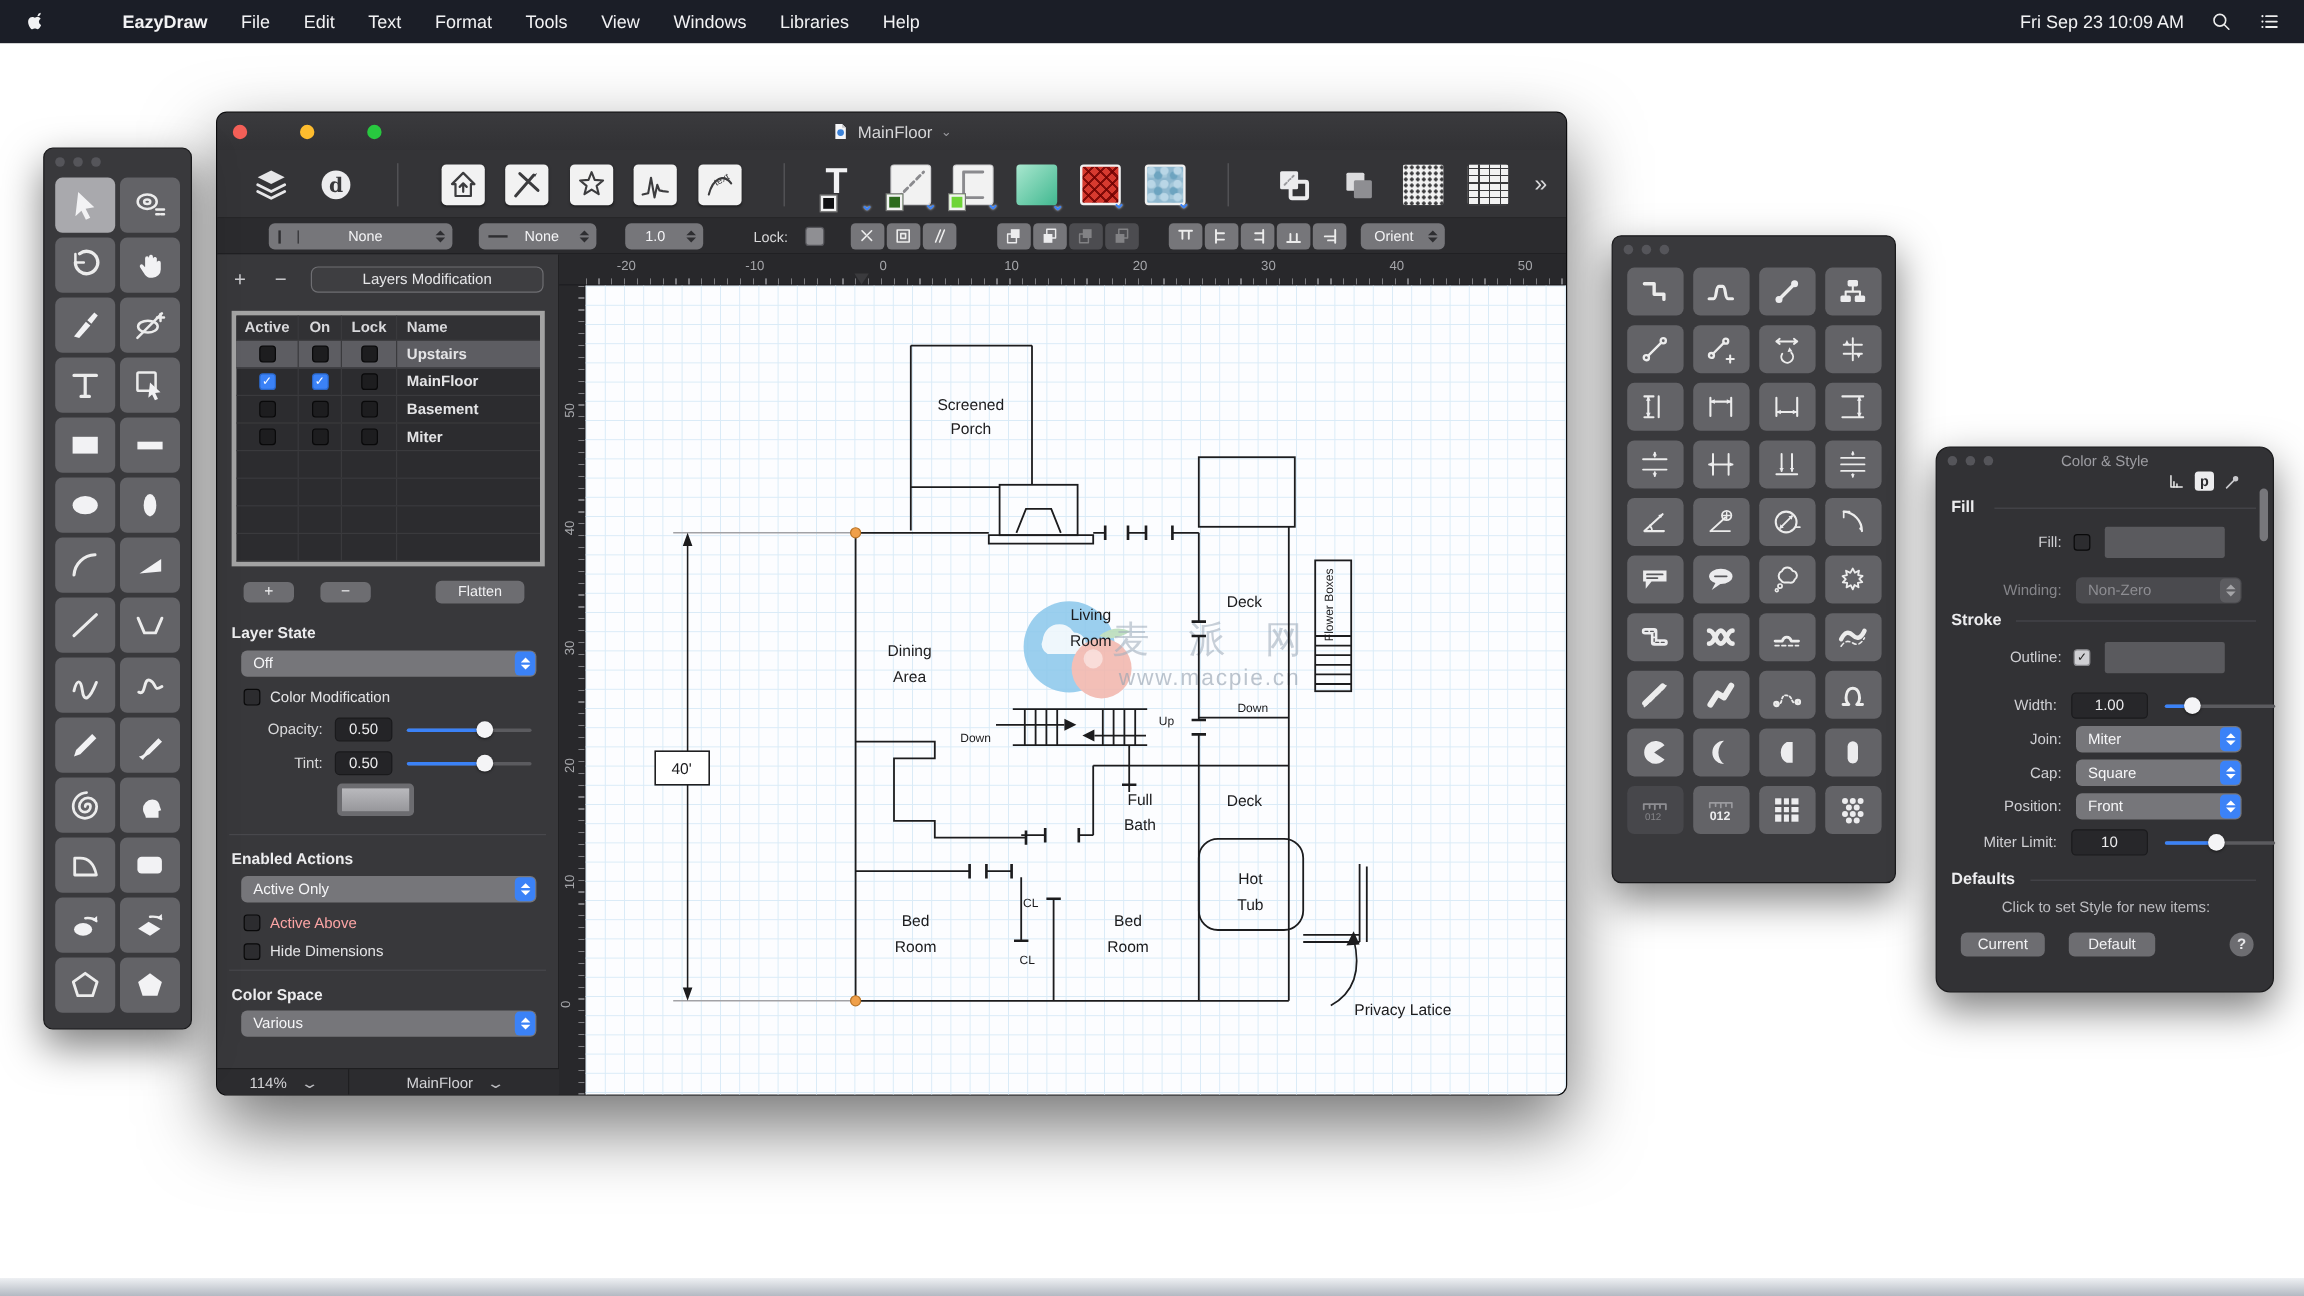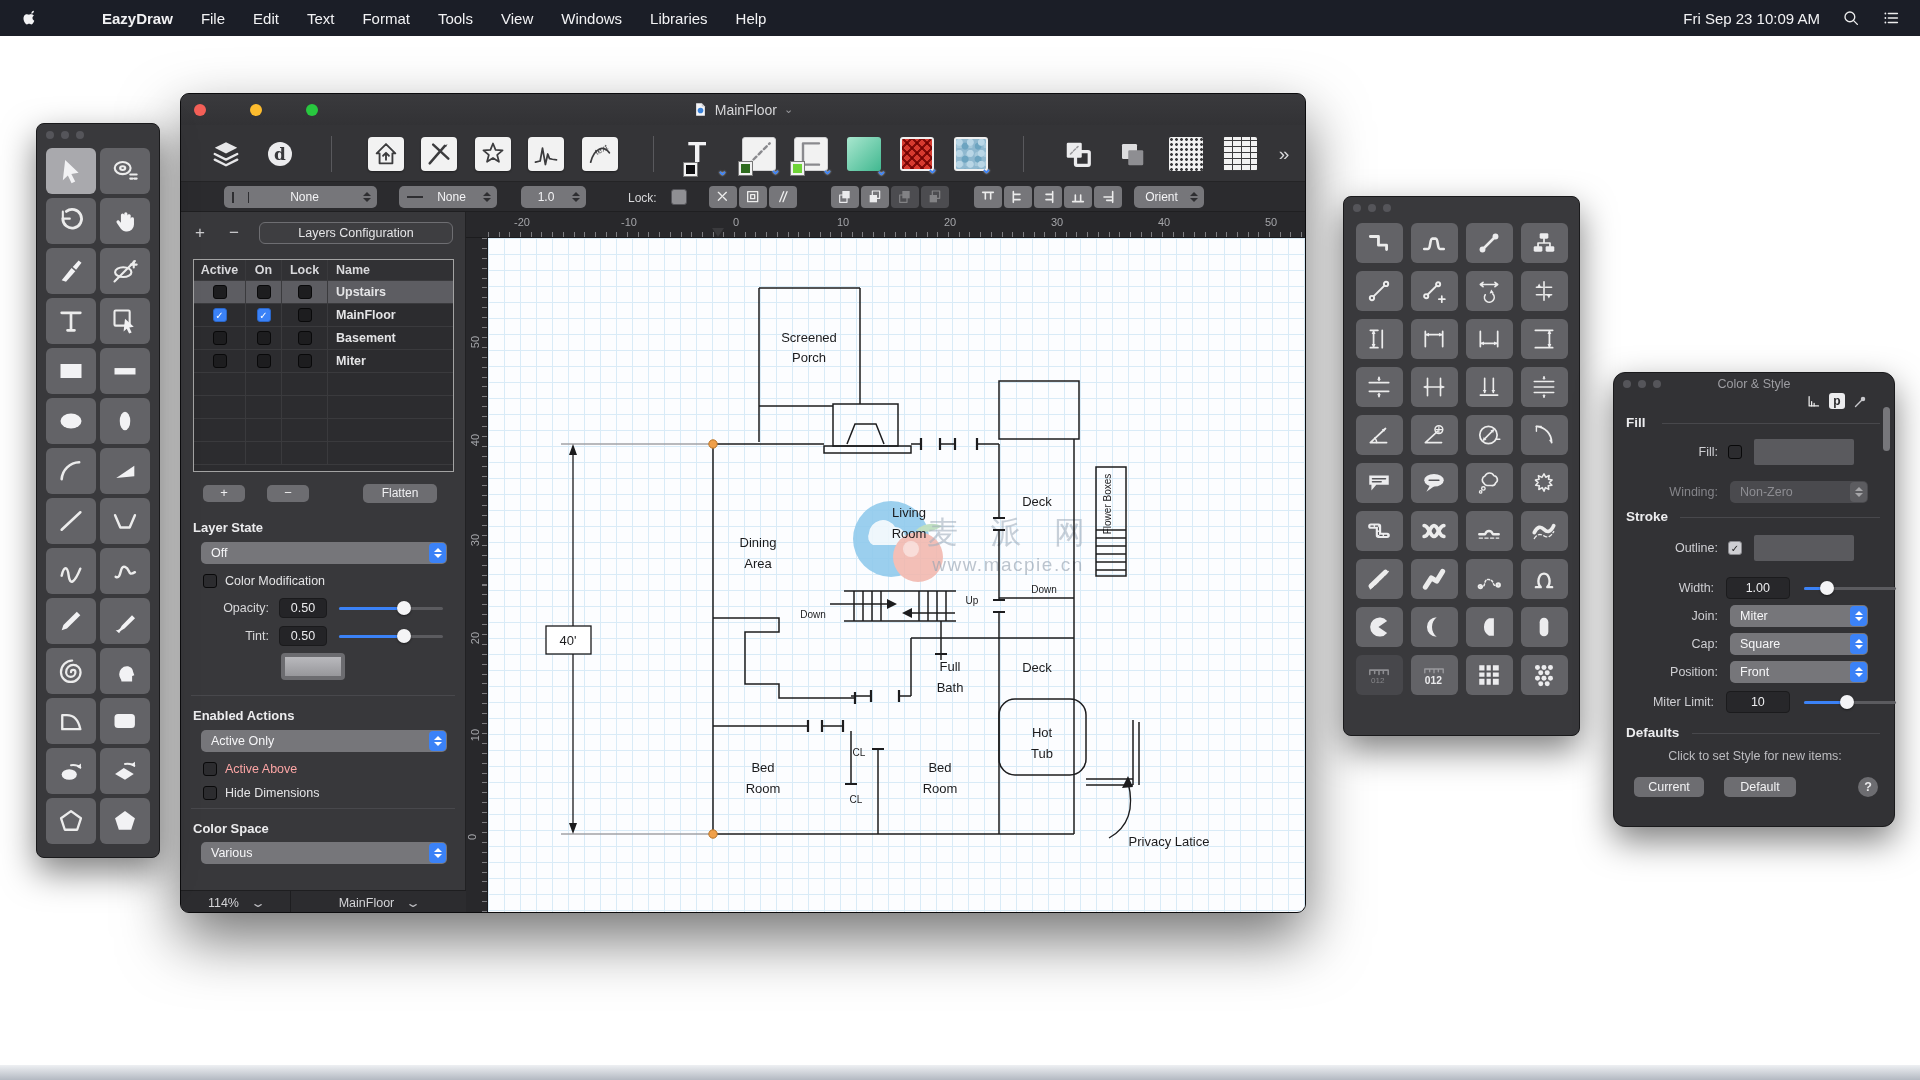--- a/index.html
+++ b/index.html
@@ -75,21 +75,21 @@
   .fmtcb{position:absolute;top:7px;width:16px;height:16px;background:#8f8f93;border-radius:3px;border:1px solid #55555a;}
   .btngrp{position:absolute;top:4px;height:22px;display:flex;gap:2px;}
   .btngrp .b{width:28px;height:22px;background:#76767a;border-radius:4px;display:flex;align-items:center;justify-content:center;}
   .btngrp .b .icw{width:16px;height:16px;}
   .btngrp .b.dim{opacity:.45;}
   
   #lpanel{left:0;top:118px;width:285px;height:702px;background:#38383b;border-right:1px solid #212123;color:#e4e4e6;font-size:12.5px;}
   #lp-head{position:absolute;left:10px;top:10px;display:flex;align-items:center;gap:16px;width:262px;}
   #lp-head .pm{font-size:17px;color:#cbcbce;width:18px;text-align:center;}
   #lp-pill{flex:1;height:22px;border:1px solid #6e6e72;border-radius:6px;background:#3e3e41;display:flex;align-items:center;justify-content:center;color:#e6e6e8;font-size:12.5px;}
-  #ltable{position:absolute;left:12px;top:47px;width:261px;height:213px;background:#2c2c2f;border:1px solid #a3a3a3;}
+  #ltable{position:absolute;left:12px;top:47px;width:261px;height:213px;background:#2c2c2f;border:4px solid #a3a3a3;}
   .lrow{display:grid;grid-template-columns:52px 36px 46px 1fr;height:23px;align-items:center;border-bottom:1px solid #3a3a3d;}
   .lrow.hdr{height:21px;font-weight:bold;color:#d8d8db;background:#313134;}
   .lrow.sel{background:#5d5d62;}
   .lrow .c{display:flex;justify-content:center;align-items:center;height:100%;border-right:1px solid #3a3a3d;}
   .lrow .c:last-child{border-right:none;justify-content:flex-start;padding-left:8px;font-weight:bold;}
   .lrow.hdr .c{justify-content:center;}
   .lrow.hdr .c:last-child{justify-content:flex-start;}
   .cb{width:14px;height:14px;border-radius:3px;background:#1d1d1f;border:1px solid #09090a;display:flex;align-items:center;justify-content:center;font-size:10px;color:#fff;}
   .cb.on{background:#3b82f7;border-color:#2a66c8;}
   .cb.lite{background:#cfcfd3;color:#222;border-color:#8a8a8e;}
@@ -1040,21 +1040,21 @@
           <i class="up"></i>
           <i class="dn"></i>
         </span>
     </div>
   </div>
 
   <div id="lpanel" class="abs">
     <div id="lp-head">
       <span class="pm">+</span>
       <span class="pm">−</span>
-      <span id="lp-pill">Layers Configuration</span>
+      <span id="lp-pill">Layers Modification</span>
     </div>
     <div id="ltable">
         <div class="lrow hdr">
           <span class="c">Active</span>
           <span class="c">On</span>
           <span class="c">Lock</span>
           <span class="c">Name</span>
         </div>
         <div class="lrow sel">
           <span class="c">

